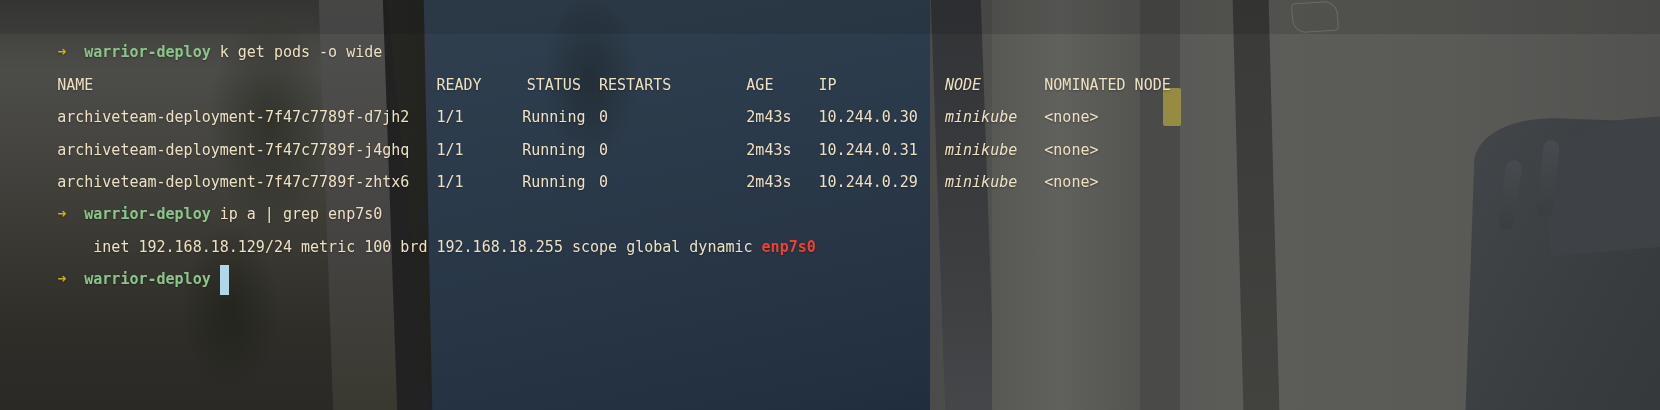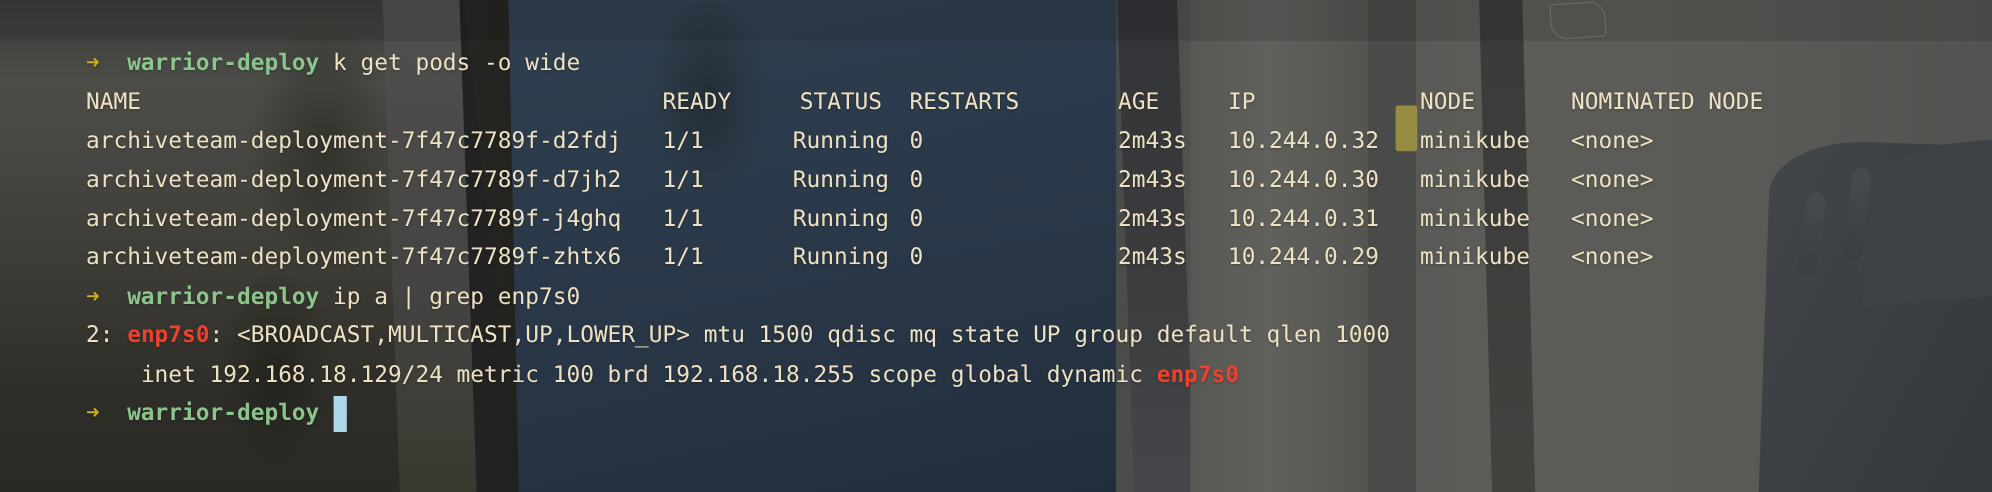--- a/index.html
+++ b/index.html
@@ -1,19 +1,19 @@
 <!DOCTYPE html>
 <html><head>
 <meta charset="utf-8">
 <style>
   html,body{margin:0;padding:0;background:#222;}
   .screen{
     position:relative;width:1660px;height:410px;overflow:hidden;
     font-family:"DejaVu Sans Mono","Liberation Mono",monospace;
-    font-size:19px;
+    font-size:15px;
   }
   
   .wp{position:absolute;top:0;left:0;width:100%;height:100%;overflow:hidden;z-index:0;}
   .wp div{position:absolute;}
   .wp-left{left:0;top:0;width:345px;height:100%;
     background:linear-gradient(#3b3b39 0px,#4c4c48 70px,#454440 150px,#3a3933 240px,#2e2d28 330px,#2a2925 410px);}
   .wp-foliage{left:150px;top:0;width:200px;height:410px;
     background:radial-gradient(ellipse 90px 150px at 60% 30%,rgba(30,34,24,.55),rgba(30,34,24,0) 70%),
                radial-gradient(ellipse 70px 120px at 40% 75%,rgba(24,26,18,.5),rgba(24,26,18,0) 70%);}
   .wp-graystrip{left:326px;top:-10px;width:64px;height:430px;transform:skewX(2deg);
@@ -49,21 +49,21 @@
   
   .term{position:absolute;left:0;top:0;width:100%;height:100%;z-index:2;padding:4px 0 0 3px;box-sizing:border-box;}
   .line{display:block;height:32.4px;line-height:32.4px;white-space:pre;
         text-shadow:0 1px 2px rgba(0,0,0,.30);}
   .line span{display:inline-block;vertical-align:top;white-space:pre;}
   .arrow{width:3ch;font-weight:bold;}
   .dir{font-weight:bold;}
   .cmd{margin-left:1ch;}
   .match{font-weight:bold;}
   .c0{width:42ch;} .c1{width:8ch;} .c2{width:10ch;text-align:center;} .c3{width:11ch;}
-  .c4{width:8ch;margin-left:48px;}  .c5{width:14ch;} .c6{width:11ch;} .c7{width:auto;}
+  .c4{width:8ch;margin-left:48px;}  .c5{width:14ch;} .c6{width:11ch;font-style:italic;} .c7{width:auto;}
   .cursor{margin-left:1ch;width:1ch;height:30px;position:relative;top:2px;}
 </style>
 </head>
 <body>
 
 <div class="screen">
 
   <div class="wp">
     <div class="wp-left"></div>
     <div class="wp-foliage"></div>
@@ -90,45 +90,39 @@
     <div class="line">
       <span class="arrow" style="color: rgb(201, 174, 29);">➜</span><span class="dir" style="color: rgb(140, 197, 139);">warrior-deploy</span><span class="cmd">k get pods -o wide</span>
     </div>
 
     <div class="line">
       <span class="c0">NAME</span><span class="c1">READY</span><span class="c2">STATUS</span><span class="c3">RESTARTS</span><span class="c4">AGE</span><span class="c5">IP</span><span class="c6">NODE</span><span class="c7">NOMINATED NODE</span>
     </div>
 
     <div id="rows">
 
-    <div class="line row">
-      <span class="c0">archiveteam-deployment-7f47c7789f-d2fdj</span><span class="c1">1/1</span><span class="c2">Running</span><span class="c3">0</span><span class="c4">2m43s</span><span class="c5">10.244.0.32</span><span class="c6">minikube</span><span class="c7">&lt;none&gt;</span>
-    </div>
 
     <div class="line row">
       <span class="c0">archiveteam-deployment-7f47c7789f-d7jh2</span><span class="c1">1/1</span><span class="c2">Running</span><span class="c3">0</span><span class="c4">2m43s</span><span class="c5">10.244.0.30</span><span class="c6">minikube</span><span class="c7">&lt;none&gt;</span>
     </div>
 
 
     <div class="line row">
       <span class="c0">archiveteam-deployment-7f47c7789f-j4ghq</span><span class="c1">1/1</span><span class="c2">Running</span><span class="c3">0</span><span class="c4">2m43s</span><span class="c5">10.244.0.31</span><span class="c6">minikube</span><span class="c7">&lt;none&gt;</span>
     </div>
 
     <div class="line row">
       <span class="c0">archiveteam-deployment-7f47c7789f-zhtx6</span><span class="c1">1/1</span><span class="c2">Running</span><span class="c3">0</span><span class="c4">2m43s</span><span class="c5">10.244.0.29</span><span class="c6">minikube</span><span class="c7">&lt;none&gt;</span>
     </div>
   </div>
 
     <div class="line">
       <span class="arrow" style="color: rgb(201, 174, 29);">➜</span><span class="dir" style="color: rgb(140, 197, 139);">warrior-deploy</span><span class="cmd">ip a | grep enp7s0</span>
     </div>
 
-    <div class="line">
-      <span>2: </span><span class="match" style="color: rgb(239, 65, 48);">enp7s0</span><span>: &lt;BROADCAST,MULTICAST,UP,LOWER_UP&gt; mtu 1500 qdisc mq state UP group default qlen 1000</span>
-    </div>
 
     <div class="line">
       <span>    inet 192.168.18.129/24 metric 100 brd 192.168.18.255 scope global dynamic </span><span class="match" style="color: rgb(239, 65, 48);">enp7s0</span>
     </div>
 
     <div class="line">
       <span class="arrow" style="color: rgb(201, 174, 29);">➜</span><span class="dir" style="color: rgb(140, 197, 139);">warrior-deploy</span><span class="cursor" style="background-color: rgb(174, 215, 232);"></span>
     </div>
 
   </div>

